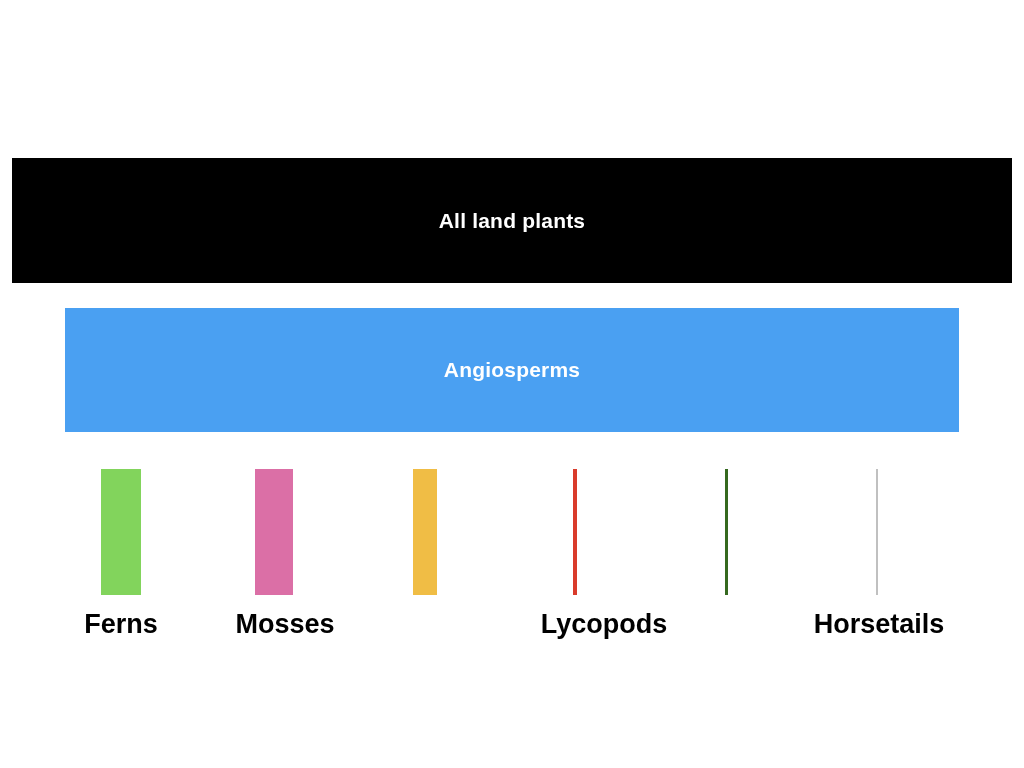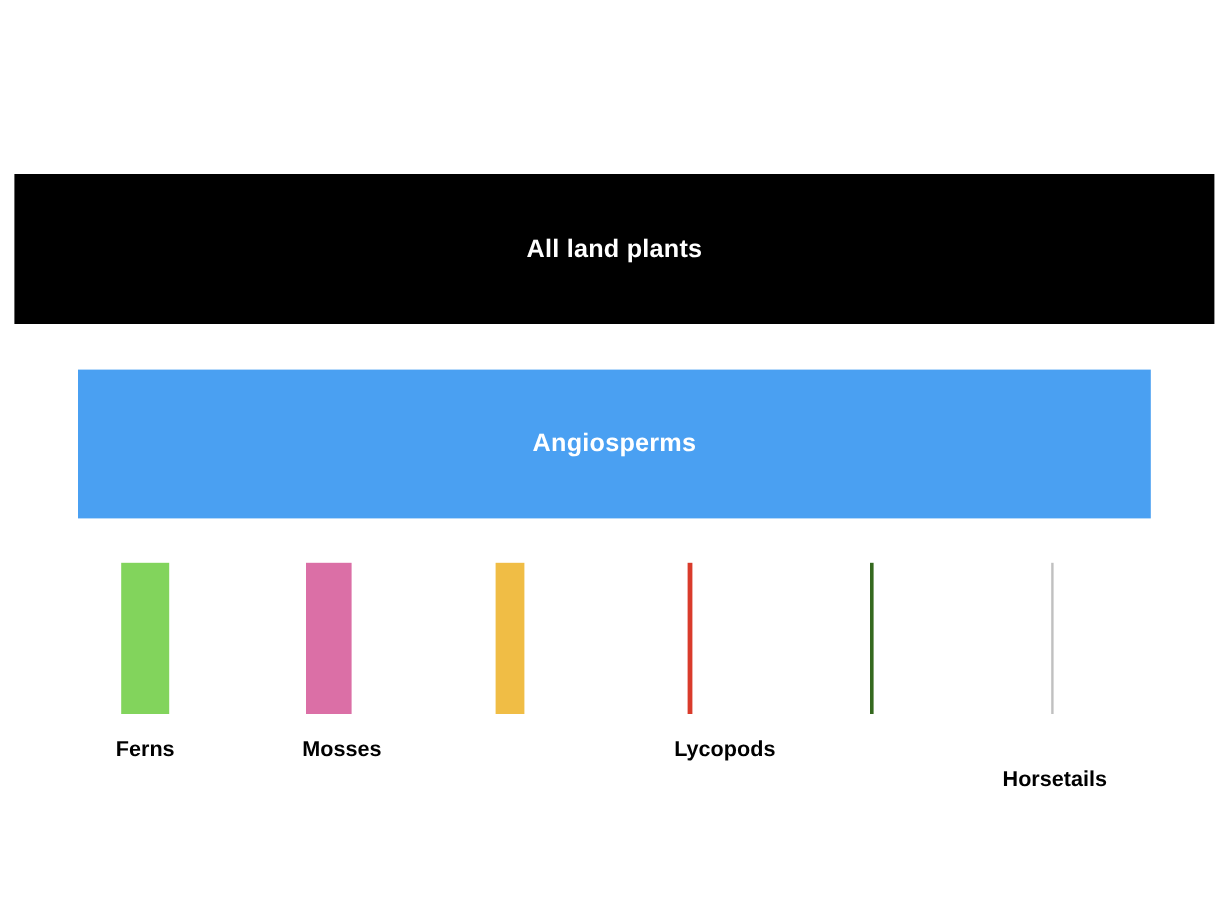--- a/index.html
+++ b/index.html
@@ -21,21 +21,21 @@
     align-items: center;
     justify-content: center;
   }
   .big-bar .bar-title {
     font-weight: bold;
     font-size: 21px;
     letter-spacing: 0.2px;
   }
   .bar-all-land-plants {
     left: 12px;
-    top: 145px;
+    top: 158px;
     width: 1000px;
     height: 125px;
   }
   .bar-angiosperms {
     left: 65px;
     top: 308px;
     width: 894px;
     height: 124px;
   }
   .small-bar {
@@ -47,32 +47,32 @@
   .sb-mosses       { left: 255px; width: 38px; }
   .sb-liverworts   { left: 413px; width: 24px; }
   .sb-lycopods     { left: 573px; width: 4px;  }
   .sb-gymnosperms  { left: 725px; width: 3px;  }
   .sb-horsetails   { left: 876px; width: 2px;  }
   .bar-label {
     position: absolute;
     top: 611px;
     transform: translateX(-50%);
     font-weight: bold;
-    font-size: 18px;
+    font-size: 27px;
     line-height: 27px;
     color: #000000;
     text-align: right;
     white-space: pre-line;
   }
   .lbl-ferns        { left: 121px; }
   .lbl-mosses       { left: 285px; }
   .lbl-liverworts   { left: 424px; }
   .lbl-lycopods     { left: 574px; margin-left: 30px; }
   .lbl-gymnosperms  { left: 727px; }
-  .lbl-horsetails   { left: 879px; margin-top: 25px; }
+  .lbl-horsetails   { left: 879px; }
 </style>
 </head>
 <body>
 
 <div class="slide">
 
   <div class="big-bar bar-all-land-plants" style="background-color: rgb(0, 0, 0);">
     <span class="bar-title" style="color: rgb(255, 255, 255);">All land plants</span>
   </div>
 

